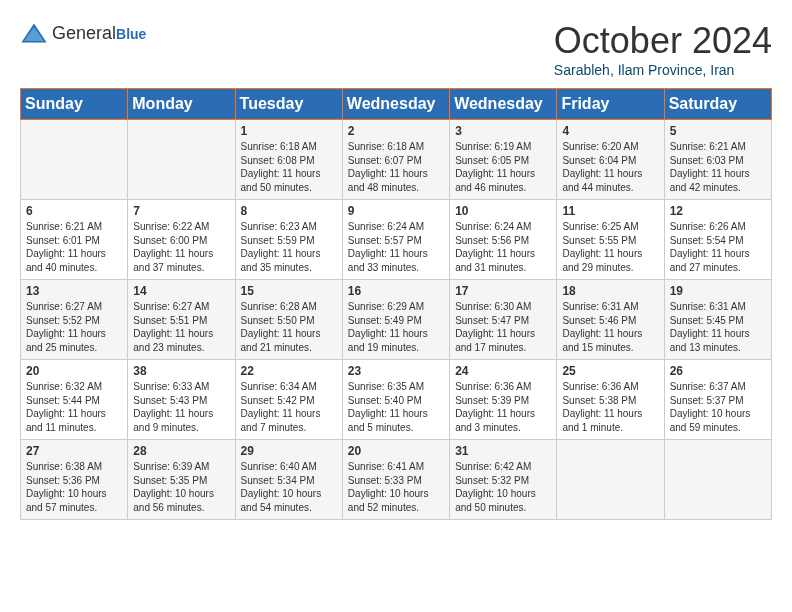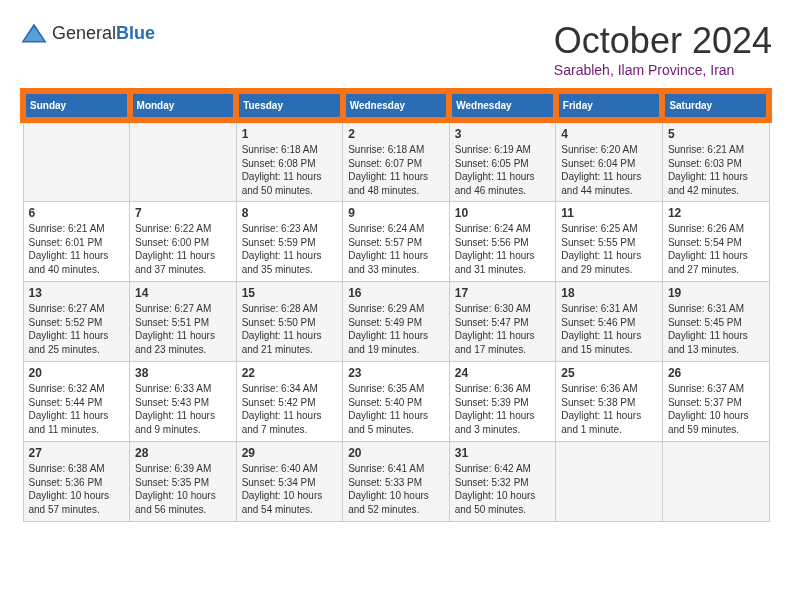--- a/index.html
+++ b/index.html
@@ -21,54 +21,54 @@
       align-items: center;
       gap: 4px;
     }
     .logo-text-general {
       font-size: 18px;
       font-weight: normal;
       color: #333;
       line-height: 1.1;
     }
     .logo-text-blue {
-      font-size: 18px;
+      font-size: 14px;
       font-weight: bold;
       color: #2a6db5;
       line-height: 1.1;
     }
     .logo-icon {
       width: 28px;
       height: 28px;
     }
     .title-area {
       text-align: left;
     }
     .month-year {
       font-size: 36px;
       color: #333;
       font-weight: normal;
     }
     .location {
       font-size: 14px;
-      color: #701a75;
+      color: #0c4a6e;
     }
     table {
       width: 100%;
       border-collapse: collapse;
       font-size: 10.5px;
     }
     thead tr th {
       background-color: #2a6db5;
       color: #fff;
       padding: 6px 4px;
       text-align: left;
-      font-size: 10px;
+      font-size: 16px;
       font-weight: bold;
-      border: 6px solid #f97316;
+      border: 1px solid #f97316;
     }
     tbody tr td {
       border: 1px solid #ccc;
       padding: 4px 5px;
       vertical-align: top;
       width: calc(100% / 7);
       min-height: 80px;
       height: 80px;
     }
     tbody tr:nth-child(odd) td {

